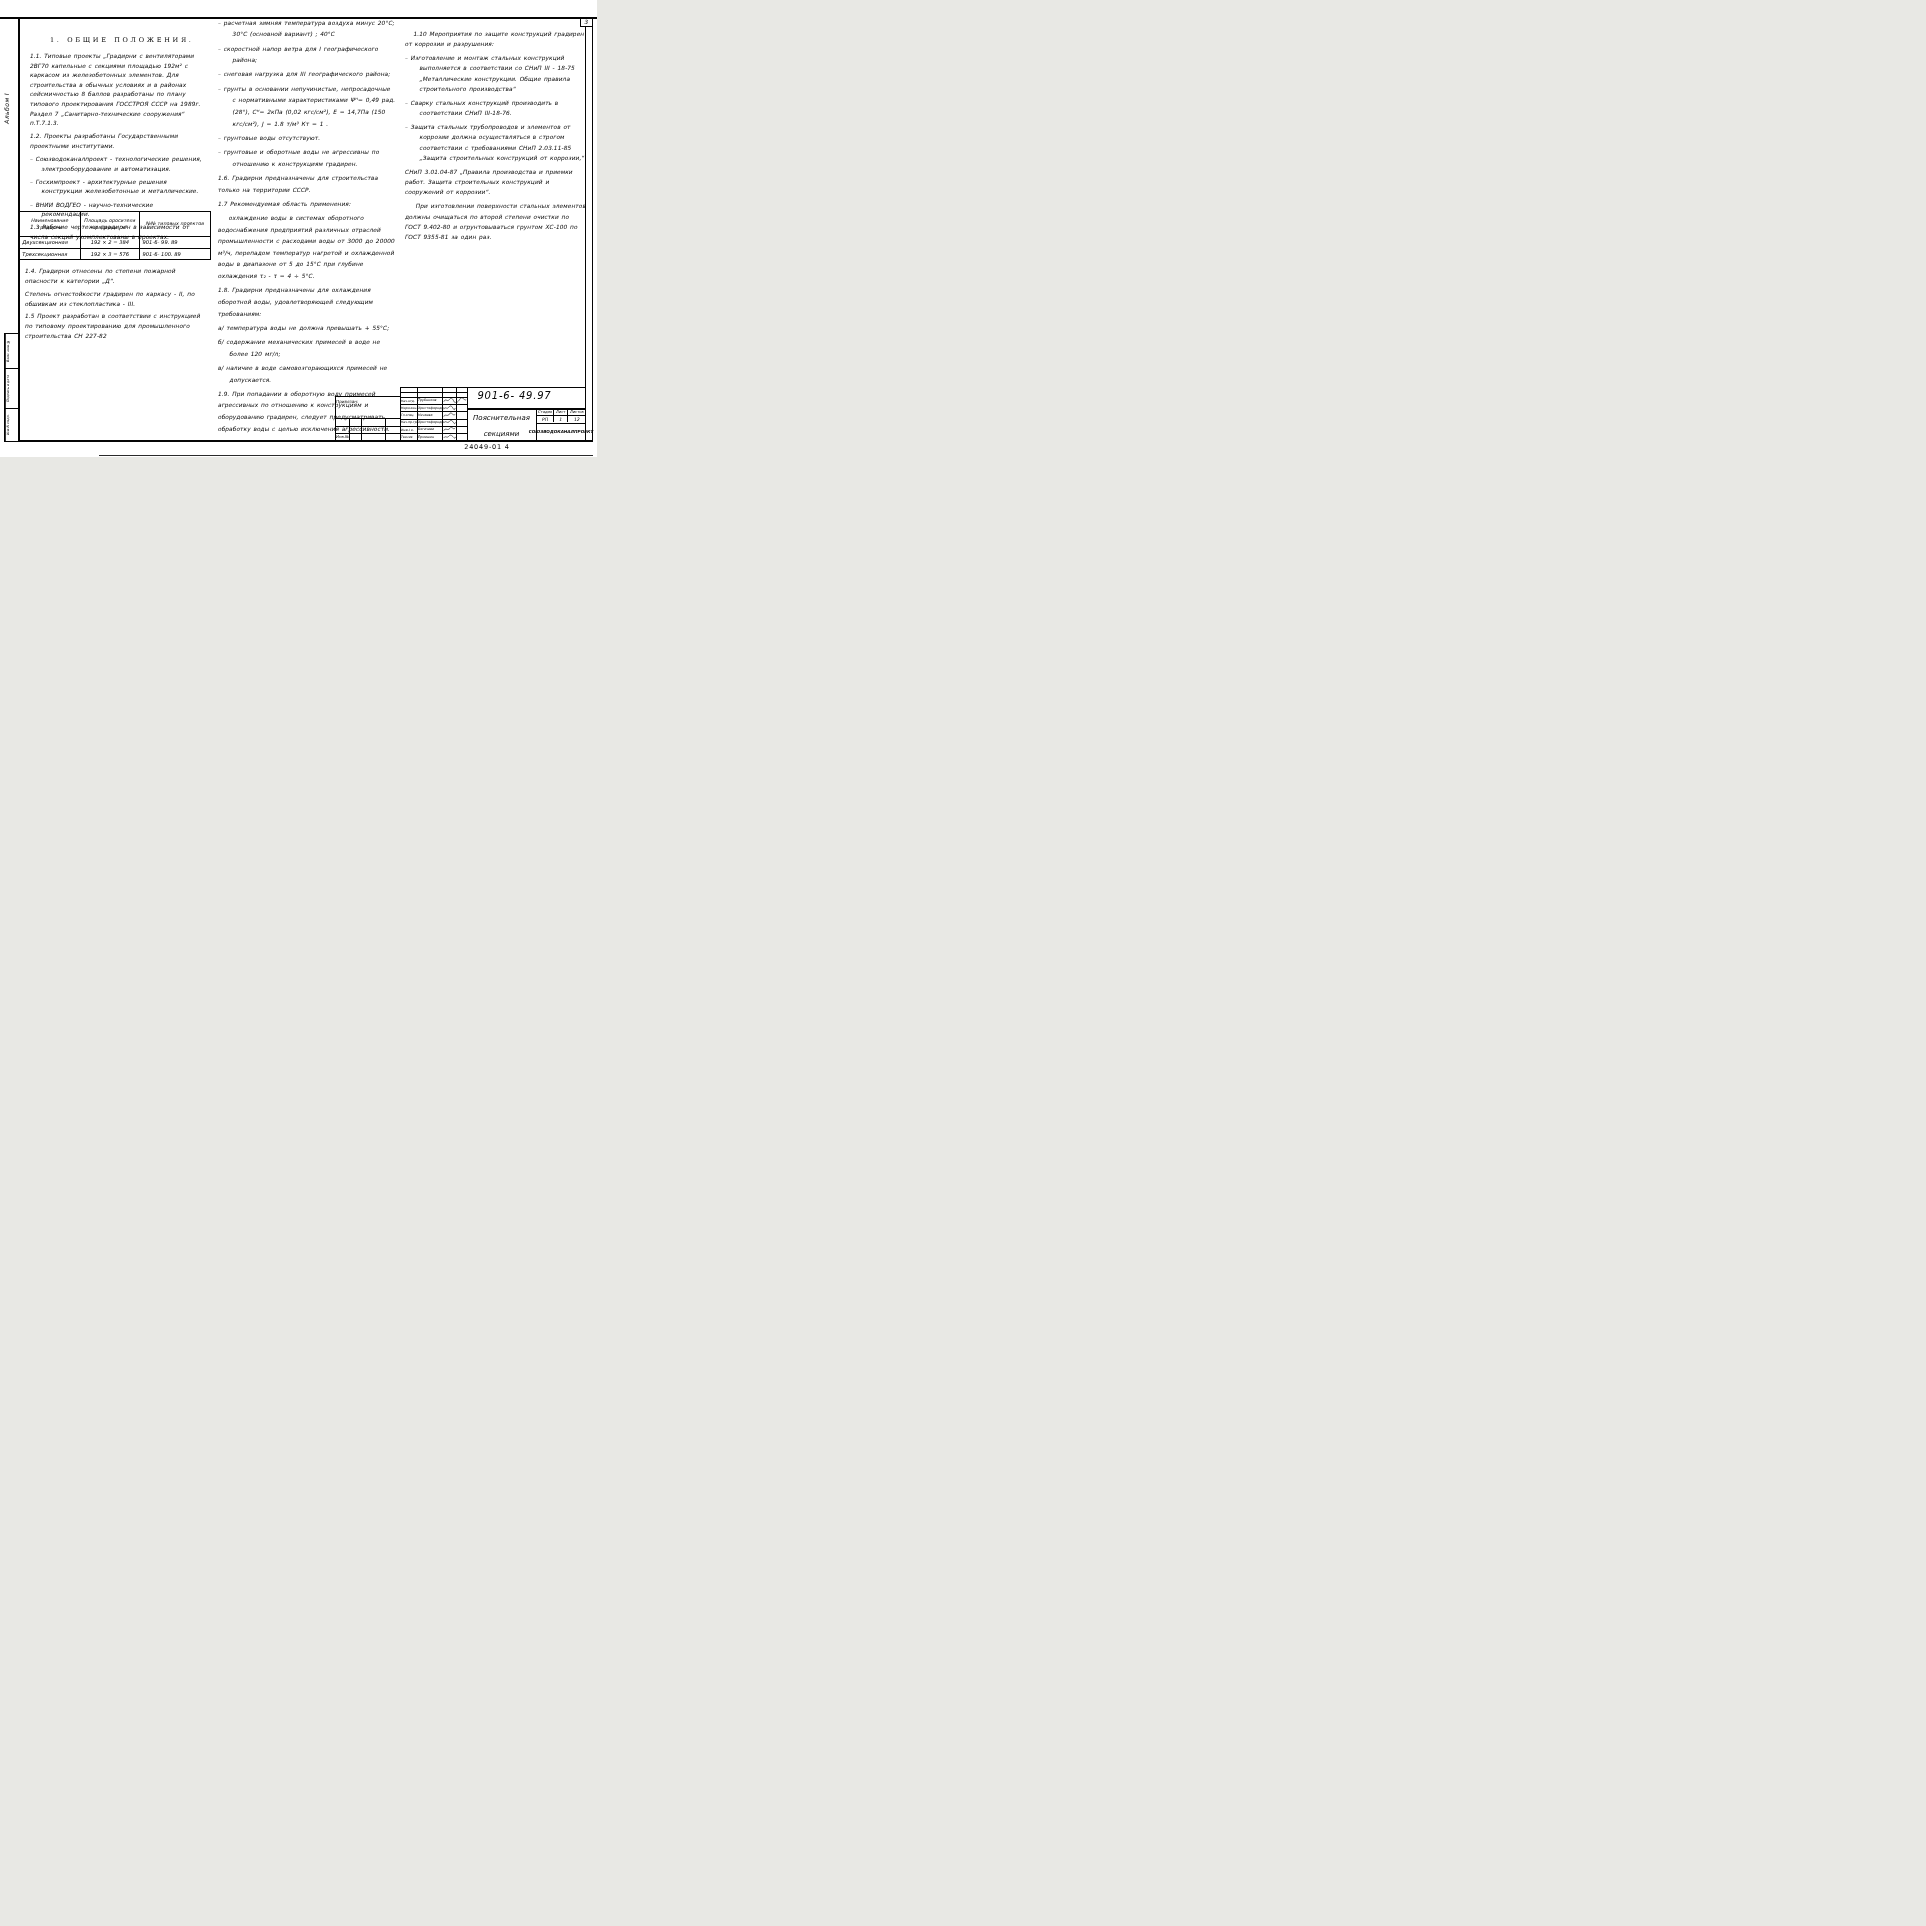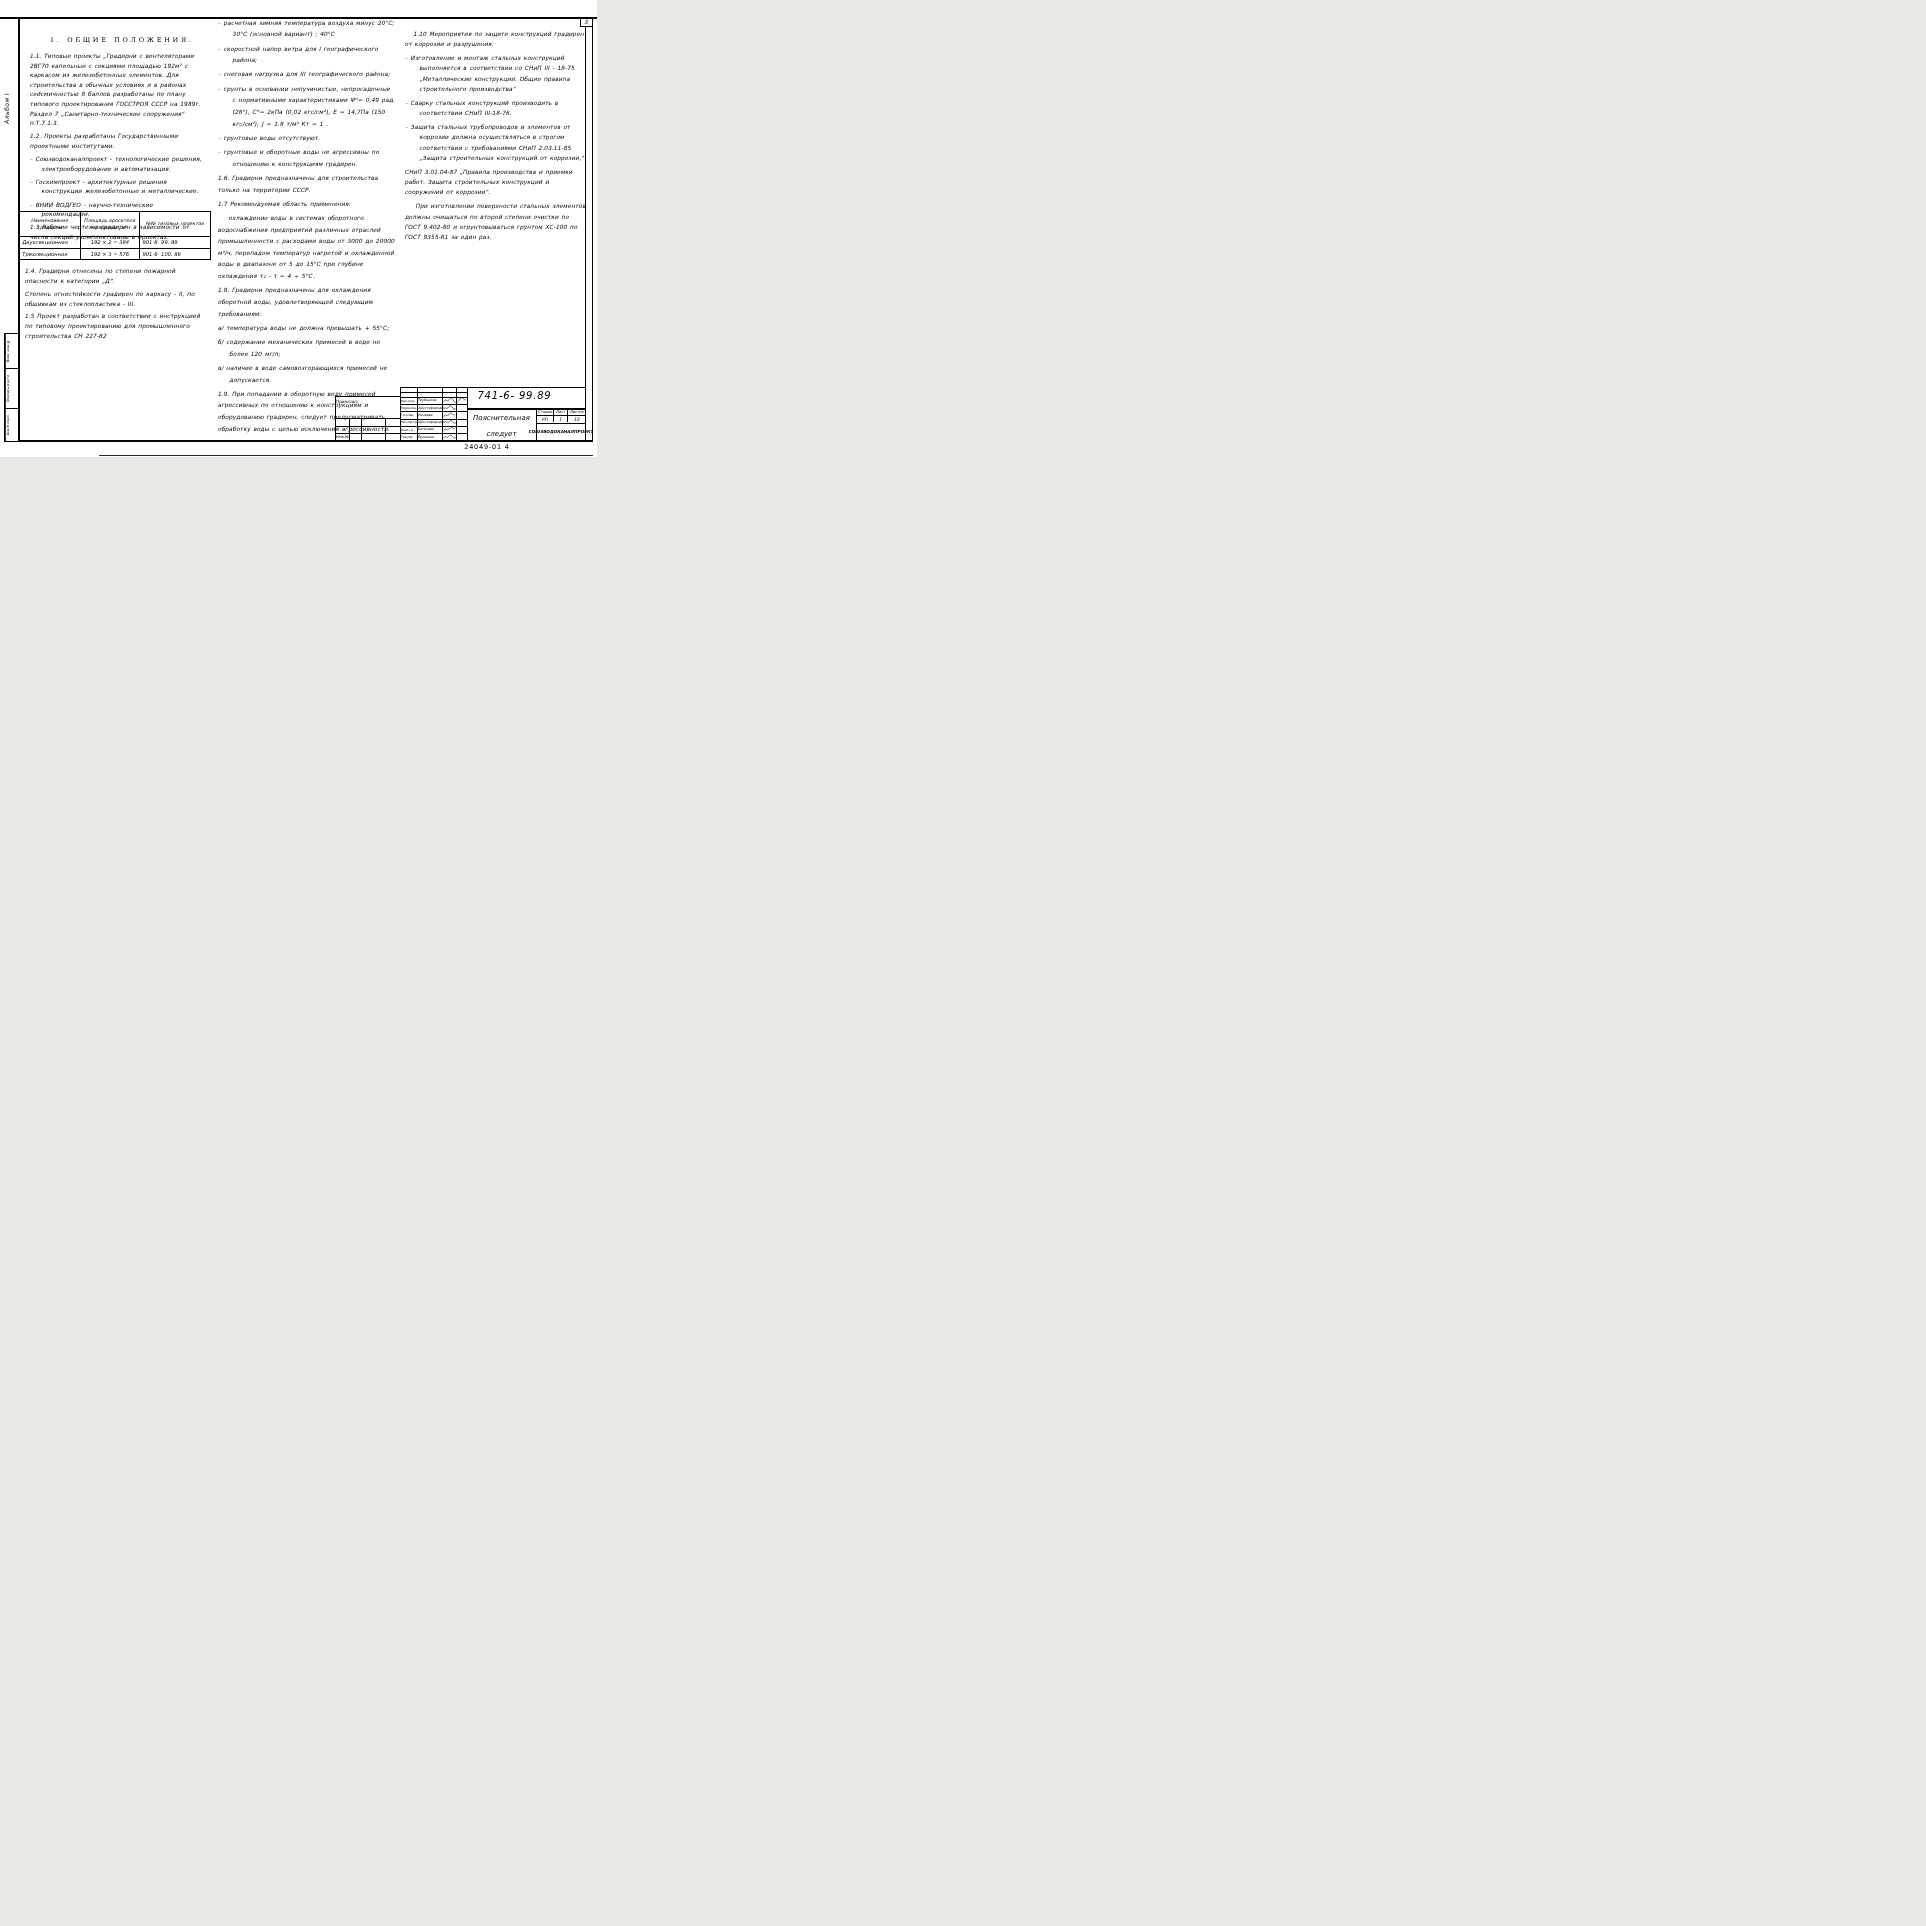--- a/index.html
+++ b/index.html
@@ -225,25 +225,25 @@
   <svg class="sig" style="left:443px;top:419px;" width="13" height="5.8" viewBox="0 0 34 15">
       <path d="M2 10 C7 2,11 13,16 7 S24 4,28 10 S32 7,33 9" fill="none" stroke="#050505" stroke-width="1.5"></path>
     </svg>
   <svg class="sig" style="left:443px;top:426px;" width="13" height="6.2" viewBox="0 0 34 16">
       <path d="M2 12 C6 3,12 14,18 6 S26 12,32 5" fill="none" stroke="#050505" stroke-width="1.5"></path>
     </svg>
   <svg class="sig" style="left:443px;top:434px;" width="13" height="5.8" viewBox="0 0 34 15">
       <path d="M2 10 C7 3,10 12,15 6 S23 4,28 9 S32 6,33 8" fill="none" stroke="#050505" stroke-width="1.5"></path>
     </svg>
 
-  <div class="bignum">741-6- 99.89</div>
+  <div class="bignum">901-6- 49.97</div>
   <div class="hl" style="left:467px;top:408px;width:119px;height:1.5px;"></div>
   <div class="poyasn">
     <span>Пояснительная</span>
-    <span>следует</span>
+    <span>секциями</span>
   </div>
 
   <div class="vl" style="left:536px;top:408px;width:1.2px;height:33px;"></div>
   <div class="vl" style="left:553px;top:408px;width:0.8px;height:14.3px;"></div>
   <div class="vl" style="left:567px;top:408px;width:0.8px;height:14.3px;"></div>
   <div class="hl" style="left:536px;top:415px;width:50px;height:0.8px;"></div>
   <div class="hl" style="left:536px;top:423px;width:50px;height:1.2px;"></div>
   <div class="stadia-h" style="left:537px;top:410px;width:16px;">Стадия</div>
   <div class="stadia-h" style="left:554px;top:410px;width:13.5px;">Лист</div>
   <div class="stadia-h" style="left:568px;top:410px;width:17.7px;">Листов</div>

